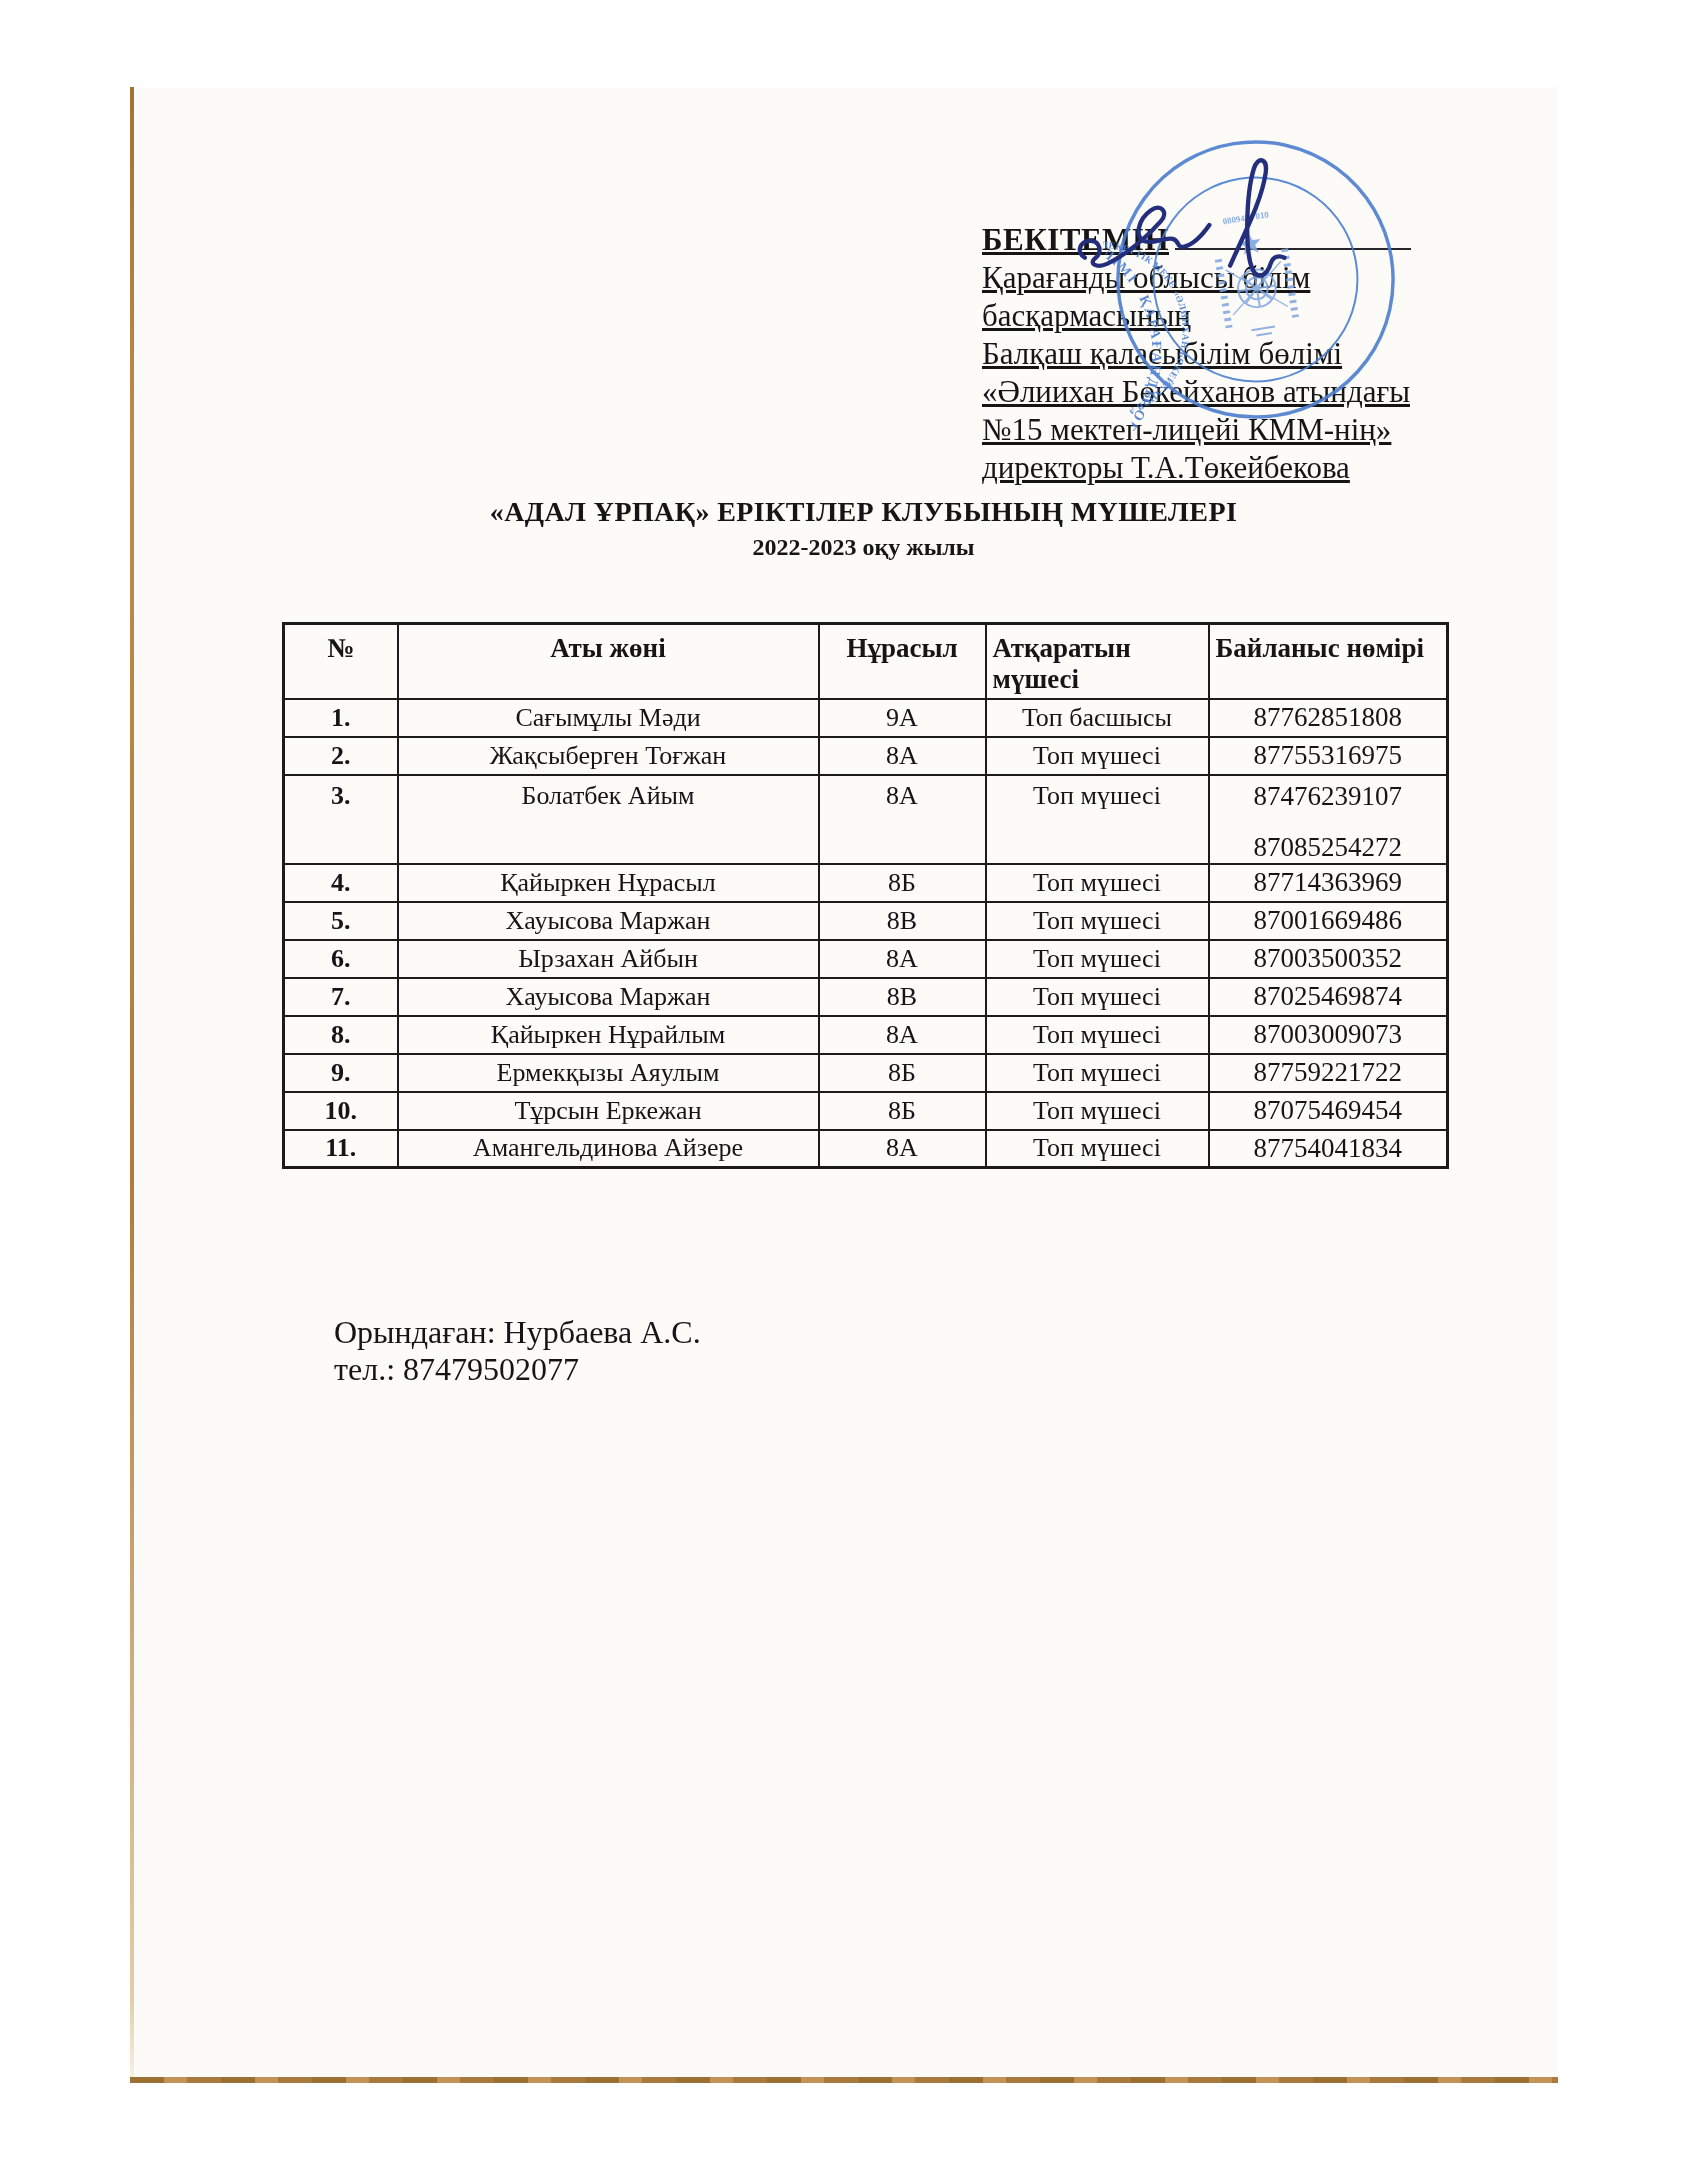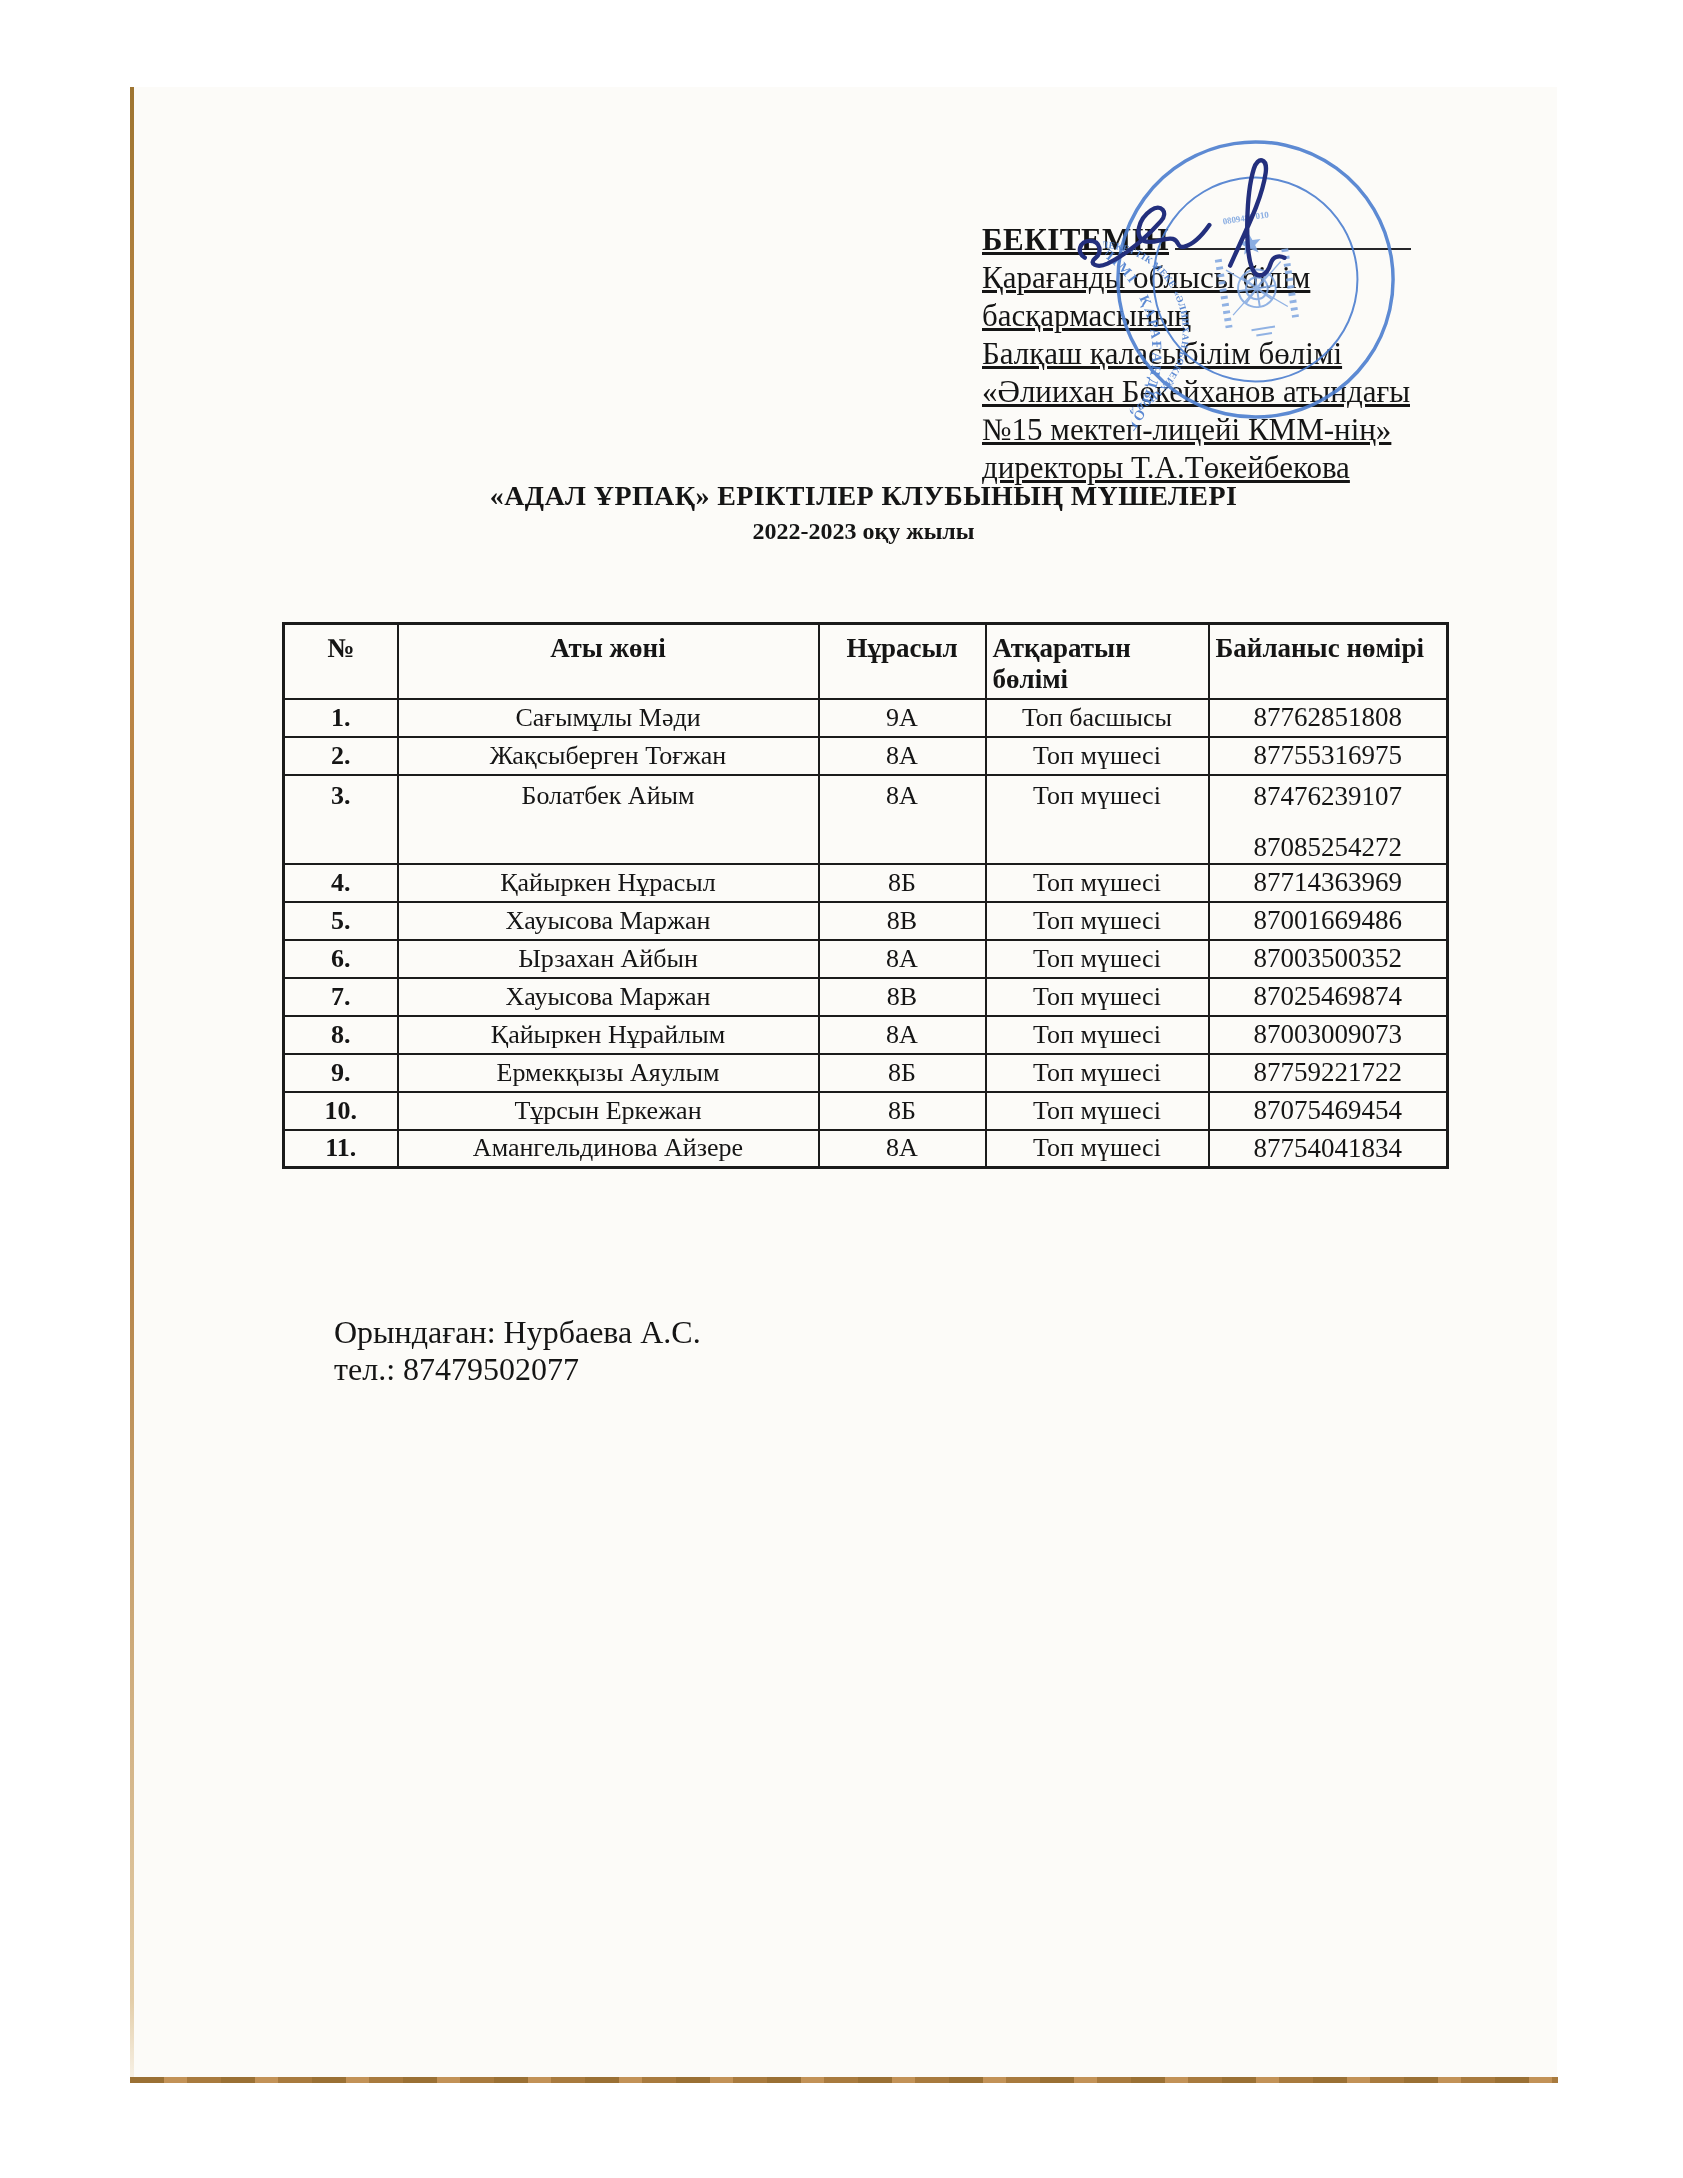--- a/index.html
+++ b/index.html
@@ -22,21 +22,21 @@
 
   
   .stamp{position:absolute;left:1111px;top:135px;width:289px;height:289px;
          transform:rotate(-9deg);opacity:.9;}
   .stamp text{font-family:"Liberation Serif","DejaVu Serif",serif;}
 
   
   .signature{position:absolute;left:1067px;top:145px;width:259px;height:176px;}
 
   
-  .title-block{position:absolute;left:282px;top:480px;width:1163px;text-align:center;}
+  .title-block{position:absolute;left:282px;top:496px;width:1163px;text-align:center;}
   .title-line1{font-size:28px;font-weight:bold;letter-spacing:0.4px;}
   .title-line2{font-size:24px;font-weight:bold;margin-top:6px;}
 
   
   table.members{position:absolute;left:282px;top:622px;width:1163px;
                 border-collapse:collapse;table-layout:fixed;
                 border:3px solid #1b1b1b;font-size:26px;}
   table.members th,table.members td{border:2px solid #1b1b1b;padding:0 6px;}
   table.members th{font-weight:bold;vertical-align:top;padding-top:8px;font-size:27px;}
   th.h-left{text-align:left;padding-left:12px;}
@@ -116,21 +116,21 @@
         <col style="width:421px">
         <col style="width:167px">
       <col style="width:223px">
         <col style="width:239px">
     </colgroup>
     <thead>
       <tr>
         <th class="h-center">№</th>
         <th class="h-center">Аты жөні</th>
         <th class="h-center">Нұрасыл</th>
-        <th class="h-left">Атқаратын бөлімі</th>
+        <th class="h-left">Атқаратын мүшесі</th>
         <th class="h-left">Байланыс нөмірі</th>
       </tr>
     </thead>
     <tbody>
       <tr class="t-row">
         <td class="c-num">1.</td>
         <td class="c-name">Сағымұлы Мәди</td>
         <td class="c-grade">9А</td>
         <td class="c-role">Топ басшысы</td>
         <td class="c-phone">

